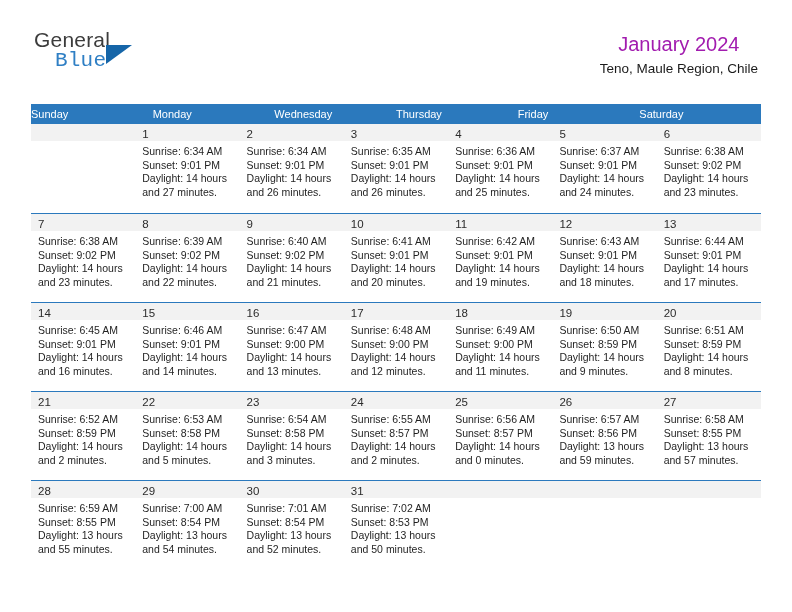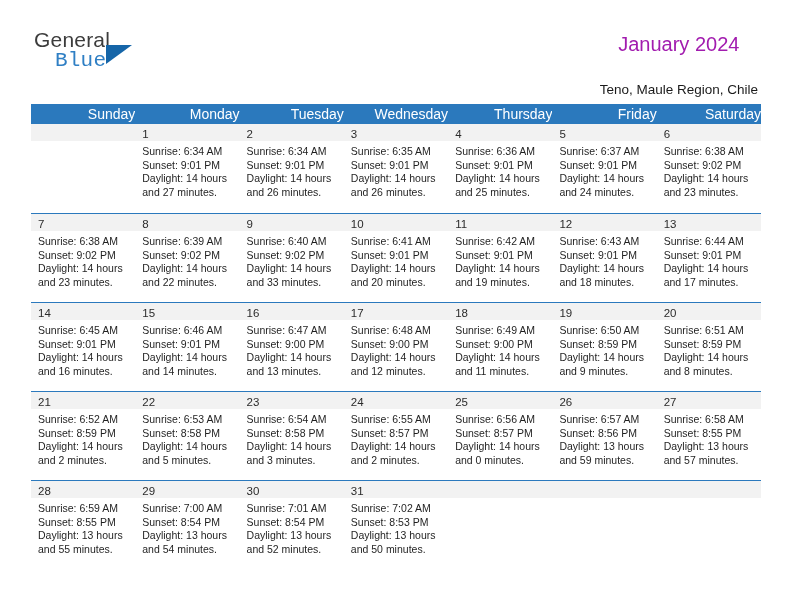--- a/index.html
+++ b/index.html
@@ -74,21 +74,21 @@
     text-align: right;
   }
   .cal-title {
     font-size: 20px;
     line-height: 32px;
     color: #a21caf;
     white-space: nowrap;
     text-align: center;
   }
   .cal-subtitle {
-    margin-top: 21px;
+    margin-top: 0;
     font-size: 13.5px;
     line-height: 17px;
     color: #1a1a1a;
     white-space: nowrap;
   }
 
   
   .calendar {
     position: absolute;
     left: 31px;
@@ -96,27 +96,26 @@
     width: 730px;
   }
   .weekday-row {
     display: flex;
     background: #2b79bd;
     height: 20px;
   }
   .weekday {
     flex: 1 1 0;
     color: #ffffff;
-    font-size: 14px;
+    font-size: 11px;
     line-height: 20px;
     padding-left: 0;
     box-sizing: border-box;
     white-space: nowrap;
     overflow: hidden;
-    text-align: right;
   }
 
   .week-row {
     display: flex;
     border-top: 1.5px solid #2b79bd;
     height: 89px;
     box-sizing: border-box;
   }
   .week-row.first {
     border-top: none;
@@ -170,21 +169,20 @@
       <div class="cal-subtitle">Teno, Maule Region, Chile</div>
     </div>
 
   </div>
 
   <div class="calendar">
 
     <div class="weekday-row">
       <div class="weekday">Sunday</div>
       <div class="weekday">Monday</div>
-      <div class="weekday">Tuesday</div>
       <div class="weekday">Wednesday</div>
       <div class="weekday">Thursday</div>
       <div class="weekday">Friday</div>
       <div class="weekday">Saturday</div>
     </div>
 
     <div class="week-row first">
       <div class="day-cell empty">
         <div class="day-number-band"><span class="day-number"></span></div>
         <div class="day-info">
@@ -268,21 +266,21 @@
           <div>Daylight: 14 hours</div>
           <div>and 22 minutes.</div>
         </div>
       </div>
       <div class="day-cell">
         <div class="day-number-band"><span class="day-number">9</span></div>
         <div class="day-info">
           <div>Sunrise: 6:40 AM</div>
           <div>Sunset: 9:02 PM</div>
           <div>Daylight: 14 hours</div>
-          <div>and 33 minutes.</div>
+          <div>and 21 minutes.</div>
         </div>
       </div>
       <div class="day-cell">
         <div class="day-number-band"><span class="day-number">10</span></div>
         <div class="day-info">
           <div>Sunrise: 6:41 AM</div>
           <div>Sunset: 9:01 PM</div>
           <div>Daylight: 14 hours</div>
           <div>and 20 minutes.</div>
         </div>

